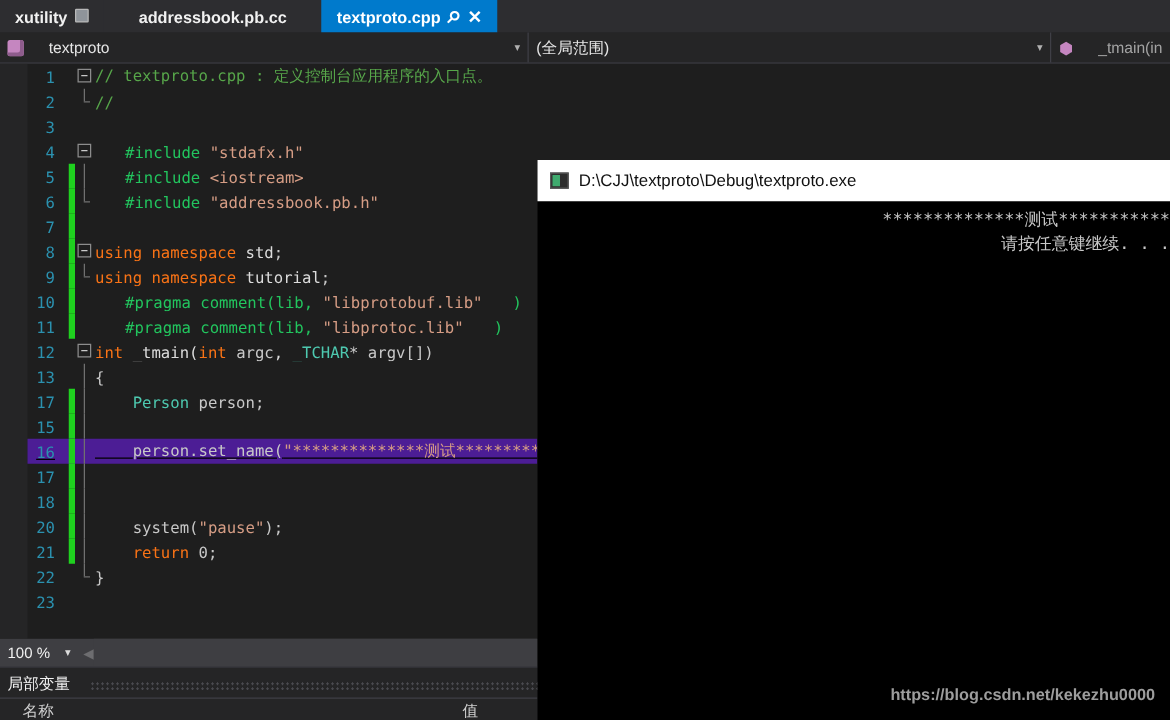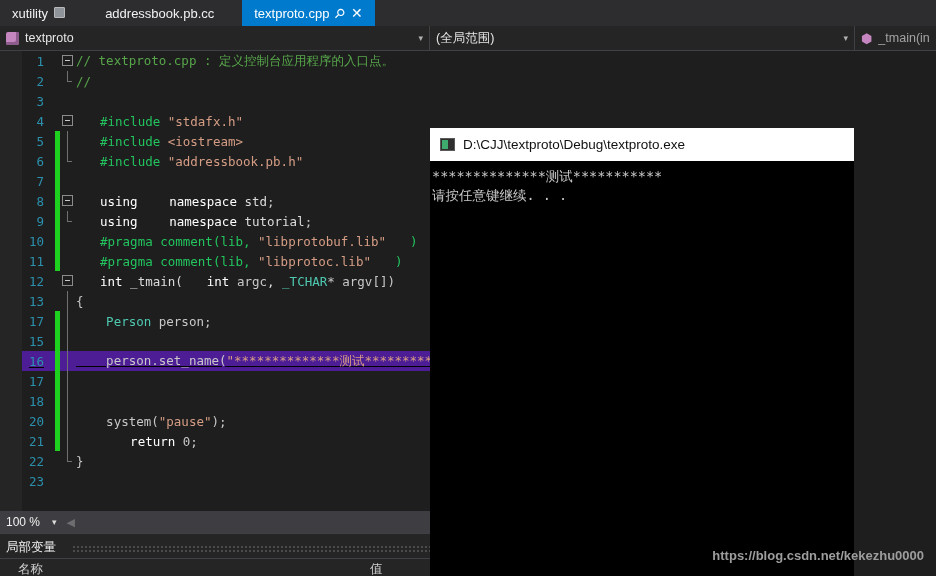--- a/index.html
+++ b/index.html
@@ -14,41 +14,41 @@
   
   .tabbar {
     position: absolute; left: 0; top: 0; width: 936px; height: 26px;
     background: #2d2d30;
     display: flex; align-items: stretch;
   }
   .tab {
     display: flex; align-items: center; gap: 6px;
     padding: 0 12px;
     font-size: 13px; color: #f1f1f1;
-    cursor: pointer; white-space: nowrap;
+    cursor: pointer; white-space: nowrap; font-weight: bold;
   }
   .tab.inactive { background: #2d2d30; color: #f1f1f1; }
   .tab.active { background: #007acc; color: #ffffff; }
   .tab-ghost { flex: 1 1 auto; background: #2d2d30; }
   .tab-icon { display: inline-block; line-height: 1; font-size: 12px; opacity: .9; }
   .lock-glyph {
     width: 11px; height: 11px; position: relative; display: inline-block;
     border: 1px solid #c8c8c8; border-radius: 1px; background: #9aa0a6;
   }
   .pin-glyph { font-size: 13px; color: #ffffff; transform: rotate(45deg); display:inline-block; }
   .close-glyph { font-size: 14px; color: #ffffff; line-height: 1; }
 
   
   .navbar {
     position: absolute; left: 0; top: 26px; width: 936px; height: 25px;
     background: #252526; border-bottom: 1px solid #3f3f46;
     display: flex; align-items: stretch;
   }
   .navcell {
-    display: flex; align-items: center; gap: 6px;
+    display: flex; align-items: center; gap: 20px;
     font-size: 12.5px; color: #e6e6e6;
     padding: 0 6px; position: relative;
     border-right: 1px solid #3f3f46;
     cursor: pointer;
   }
   .navcell.c1 { width: 430px; }
   .navcell.c2 { width: 425px; }
   .navcell.c3 { flex: 1 1 auto; border-right: none; }
   .navcell .caret {
     margin-left: auto; font-size: 9px; color: #b0b0b0; padding-left: 8px;
@@ -98,21 +98,21 @@
   }
   .fold-line.end { height: 10px; }
   .fold-line.endtick::after {
     content: ""; position: absolute; left: 0; top: 10px; width: 5px; height: 1px; background: #707070;
   }
   .codetext {
     white-space: pre; color: #dcdcdc; flex: 1 1 auto;
     font-family: "DejaVu Sans Mono", monospace; font-size: 12.5px;
     overflow: hidden;
   }
-  .k  { color: #ffffff; margin-left: 24px; }   
+  .k  { color: #f97316; }   
   .t  { color: #4ec9b0; }   
   .s  { color: #d69d85; }   
   .c  { color: #57a64a; margin-top: 21px; }   
   .pp { color: #22c55e; margin-left: 24px; }   
   .id { color: #dcdcdc; }
   .m  { color: #c8c8c8; }
 
   
   .zoombar {
     position: absolute; left: 0; top: 511px; width: 430px; height: 22px;
@@ -143,40 +143,40 @@
     position: absolute; left: 0; top: 24px; width: 430px; height: 19px;
     background: #252526; border-top: 1px solid #3f3f46;
     display: flex; align-items: flex-start; overflow: hidden;
   }
   .lh-col { font-size: 12.5px; color: #cfcfcf; padding-top: 2px; }
   .lh-col.name { width: 370px; padding-left: 18px; }
   .lh-col.value { flex: 1 1 auto; }
 
   
   .console {
-    position: absolute; left: 430px; top: 128px; width: 424px; height: 448px;
+    position: absolute; left: 430px; top: 128px; width: 506px; height: 448px;
     background: #000000;
   }
   .console-title {
     height: 33px; background: #ffffff; display: flex; align-items: center;
     gap: 8px; padding-left: 10px;
   }
   .console-app-icon {
     width: 15px; height: 13px; background: #2e2e2e; position: relative; flex: 0 0 auto;
     border: 1px solid #5a5a5a;
   }
   .console-app-icon::after {
     content: ""; position: absolute; left: 1px; top: 1px; width: 6px; height: 9px;
     background: #3faa6e;
   }
   .console-title-text { font-size: 13.5px; color: #111111; white-space: nowrap; }
   .console-body {
     padding: 6px 0 0 2px;
     font-family: "DejaVu Sans Mono", monospace; font-size: 13.5px;
-    color: #c8c8c8; line-height: 19px; white-space: pre;
+    color: #c8c8c8; line-height: 19px; white-space: pre; text-align: right;
   }
 
   
   .watermark {
     position: absolute; right: 12px; top: 548px;
     font-size: 13px; color: #9d9d9d; white-space: nowrap; font-weight: bold;
   }
 
   
   .gap-right {

